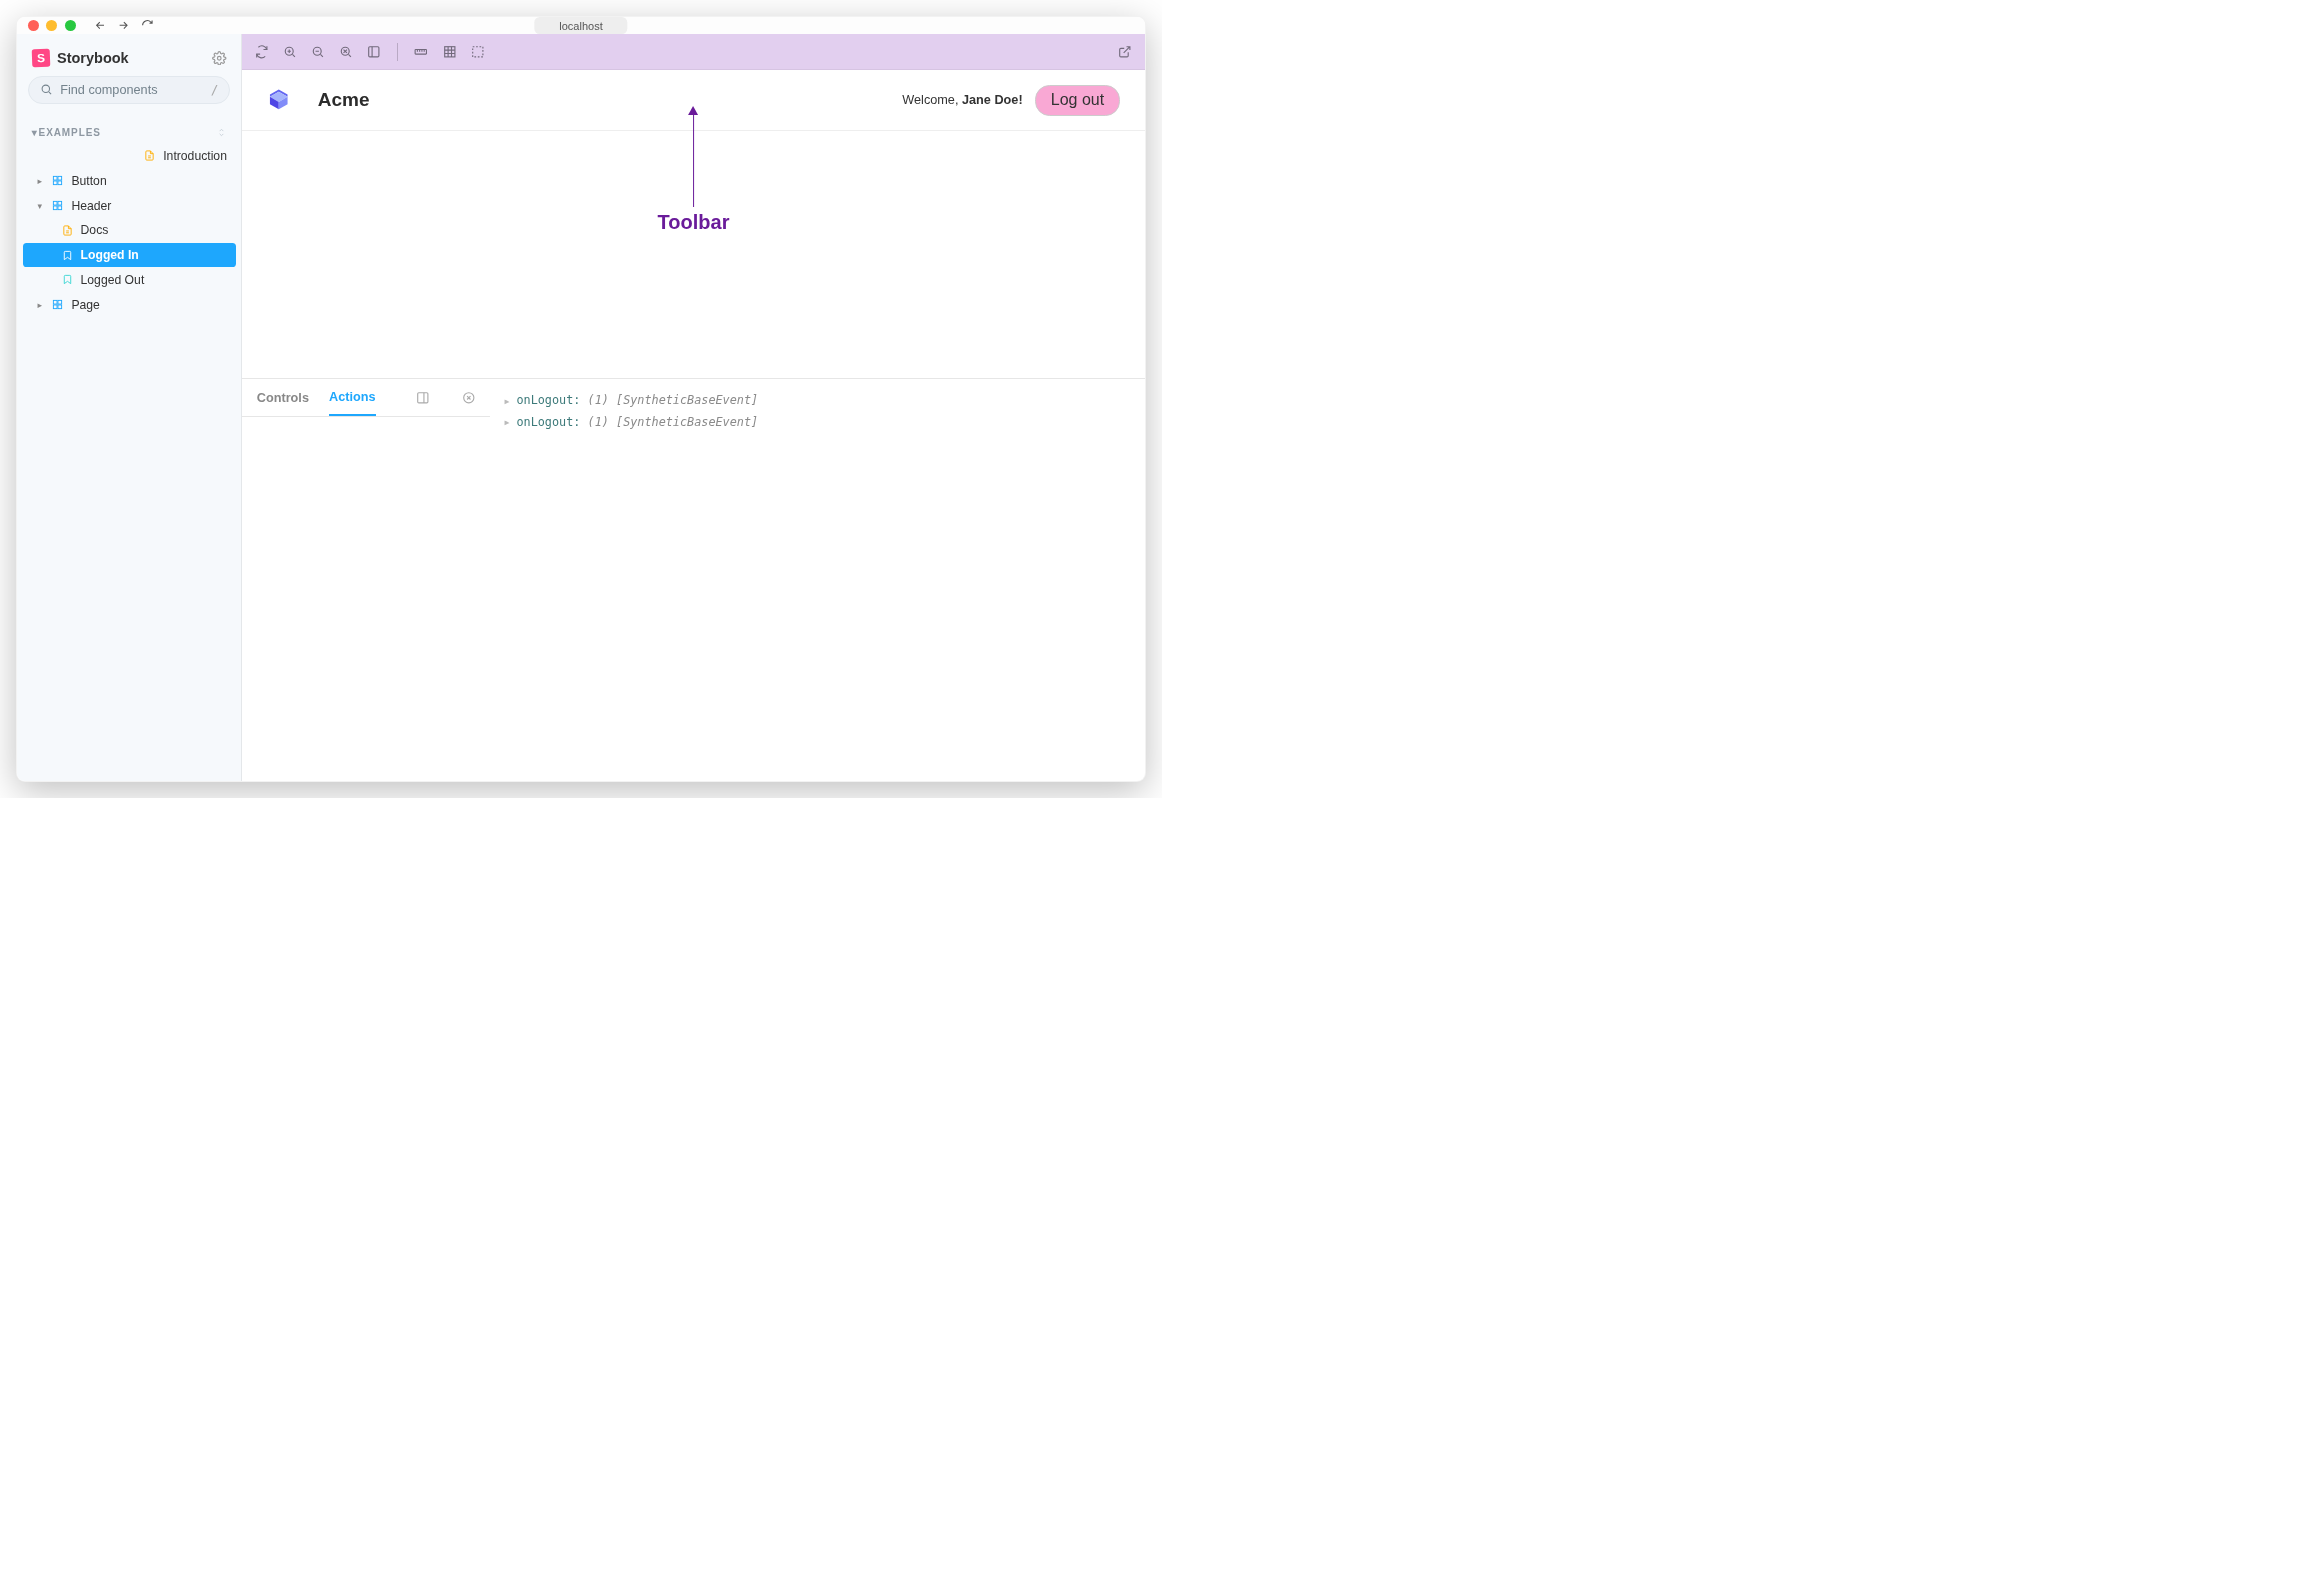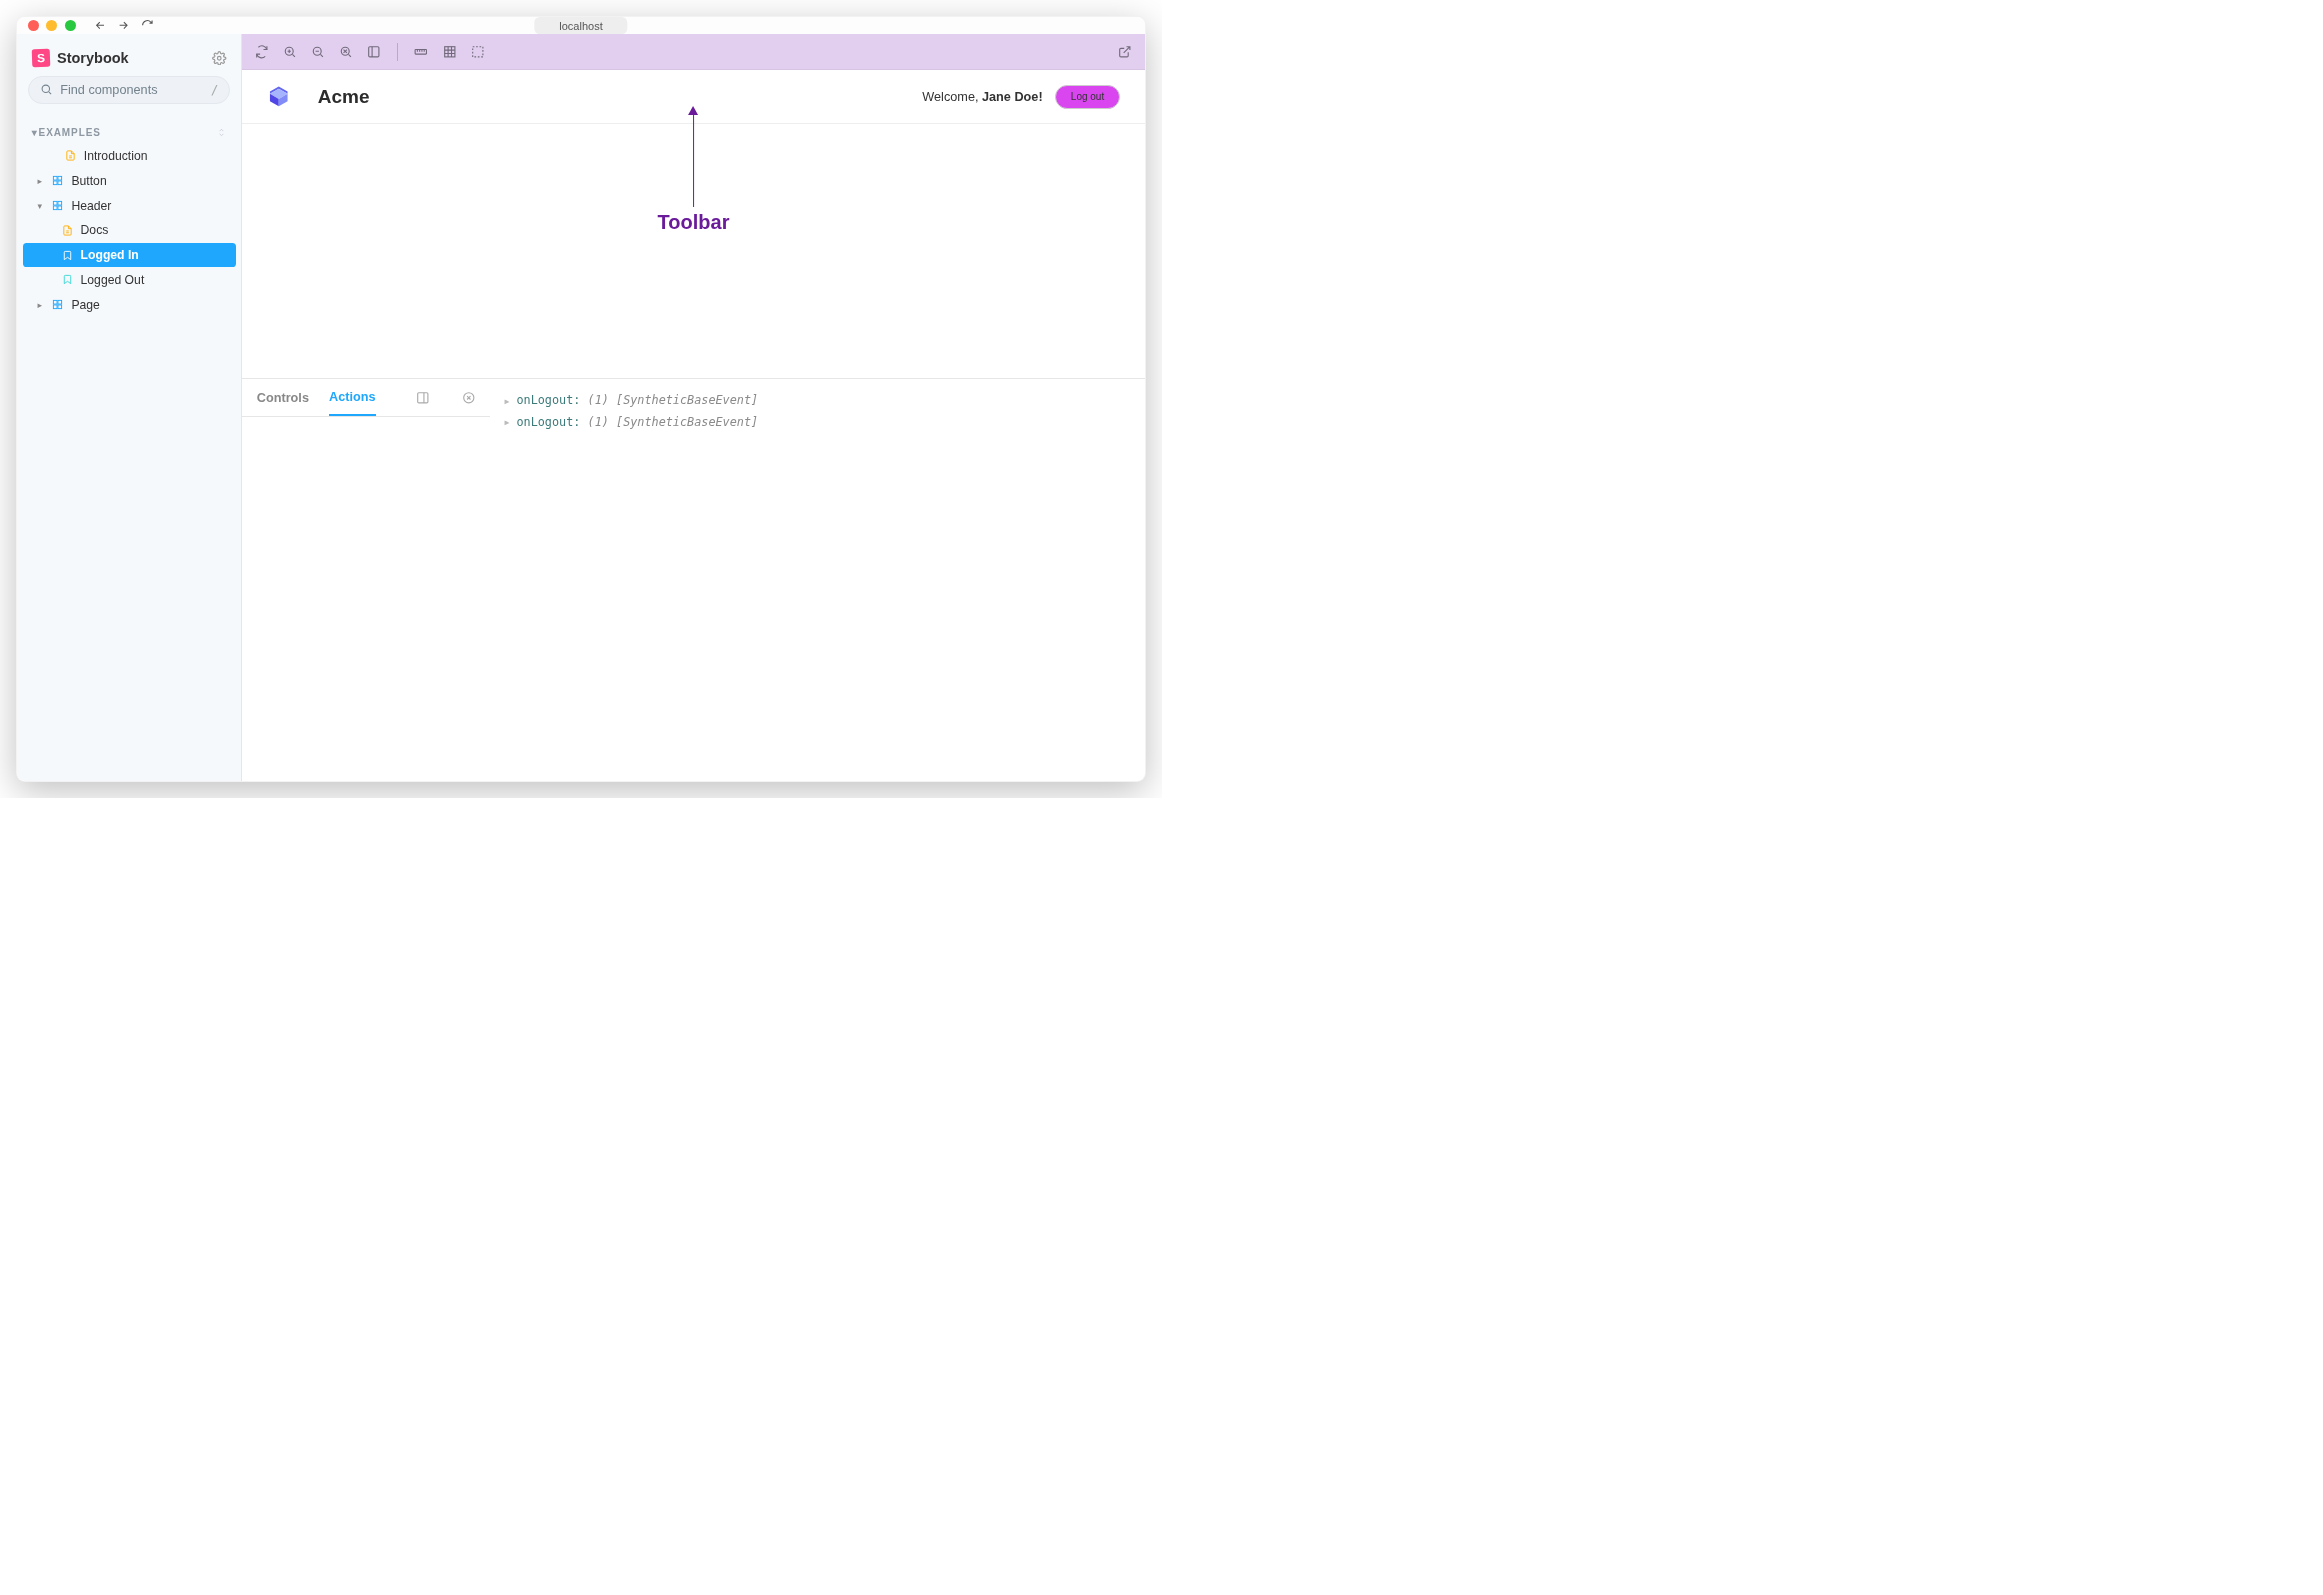--- a/index.html
+++ b/index.html
@@ -102,21 +102,21 @@
   cursor: pointer;
 }
 .tree-item .caret { width: 9px; text-align: center; color: #888; font-size: 9px; }
 .tree-item .blank-caret { width: 9px; }
 .tree-item .ic { width: 12.7px; height: 12.7px; display: inline-flex; align-items: center; justify-content: center; }
 .tree-item.doc .ic { color: #ffae00; }
 .tree-item.component .ic { color: #1ea7fd; }
 .tree-item.story .ic { color: #37d5d3; }
 .tree-item.selected .ic { color: #fff; }
 .tree-item.level1 { padding-left: 12.7px; }
-.tree-item.level2 { padding-left: 25px; }
+.tree-item.level2 { padding-left: 25px; justify-content: flex-end; }
 .tree-item.level3 { padding-left: 38px; }
 .tree-item.selected { background: #1ea7fd; color: #fff; font-weight: 600; }
 .main { flex: 1; display: flex; flex-direction: column; min-width: 0; }
 .toolbar {
   height: 36px;
   display: flex;
   align-items: center;
   padding: 0 12.7px;
   gap: 14.5px;
   background: #e2cfef;
@@ -139,24 +139,24 @@
   gap: 27px;
   border-bottom: 0.9px solid #eee;
 }
 .acme-logo { width: 23.5px; height: 23.5px; }
 .acme-title { font-size: 19px; font-weight: 800; color: #2c2c2c; }
 .acme-right { margin-left: auto; display: flex; align-items: center; gap: 12.7px; font-size: 12.7px; }
 .acme-welcome { color: #333; }
 .acme-welcome b { font-weight: 700; }
 .logout-btn {
   border: 0.9px solid #ccc;
-  background: #d946ef;
+  background: #f9a8d4;
   border-radius: 14.5px;
   padding: 5.4px 14.5px;
-  font-size: 10px;
+  font-size: 16px;
   color: #333;
   cursor: pointer;
 }
 .annotation {
   position: absolute;
   top: 36px;
   left: 50%;
   transform: translateX(-50%);
   text-align: center;
   color: #6a1b9a;

